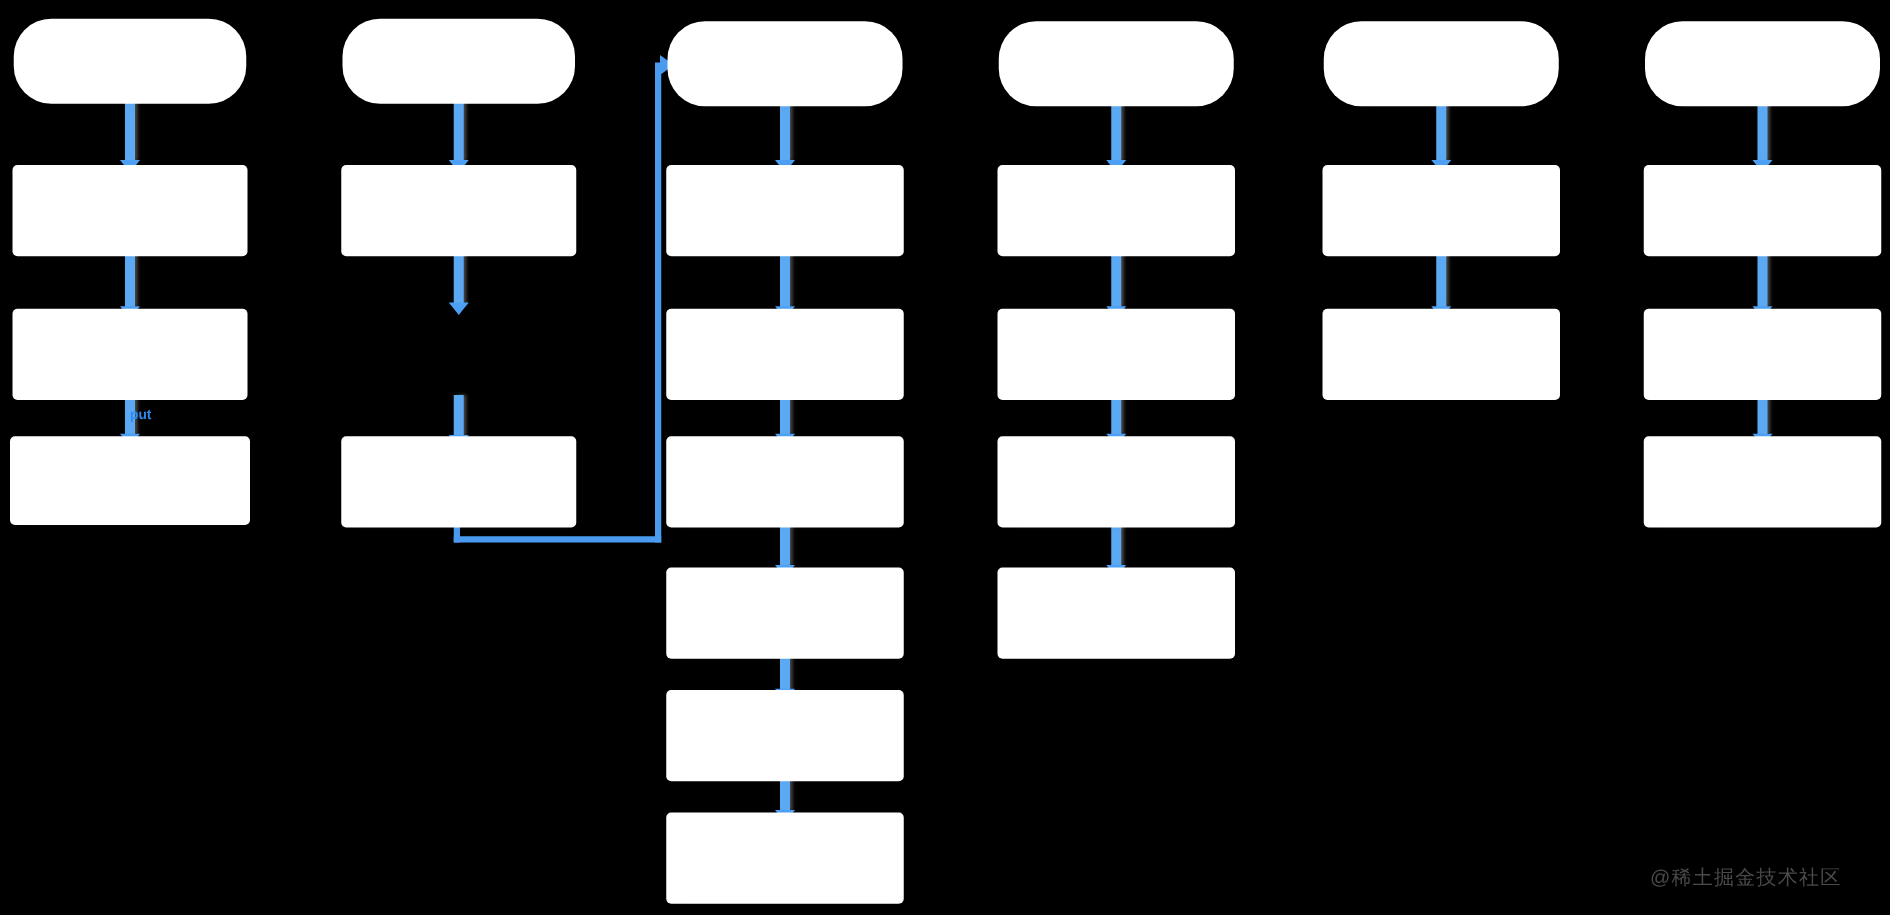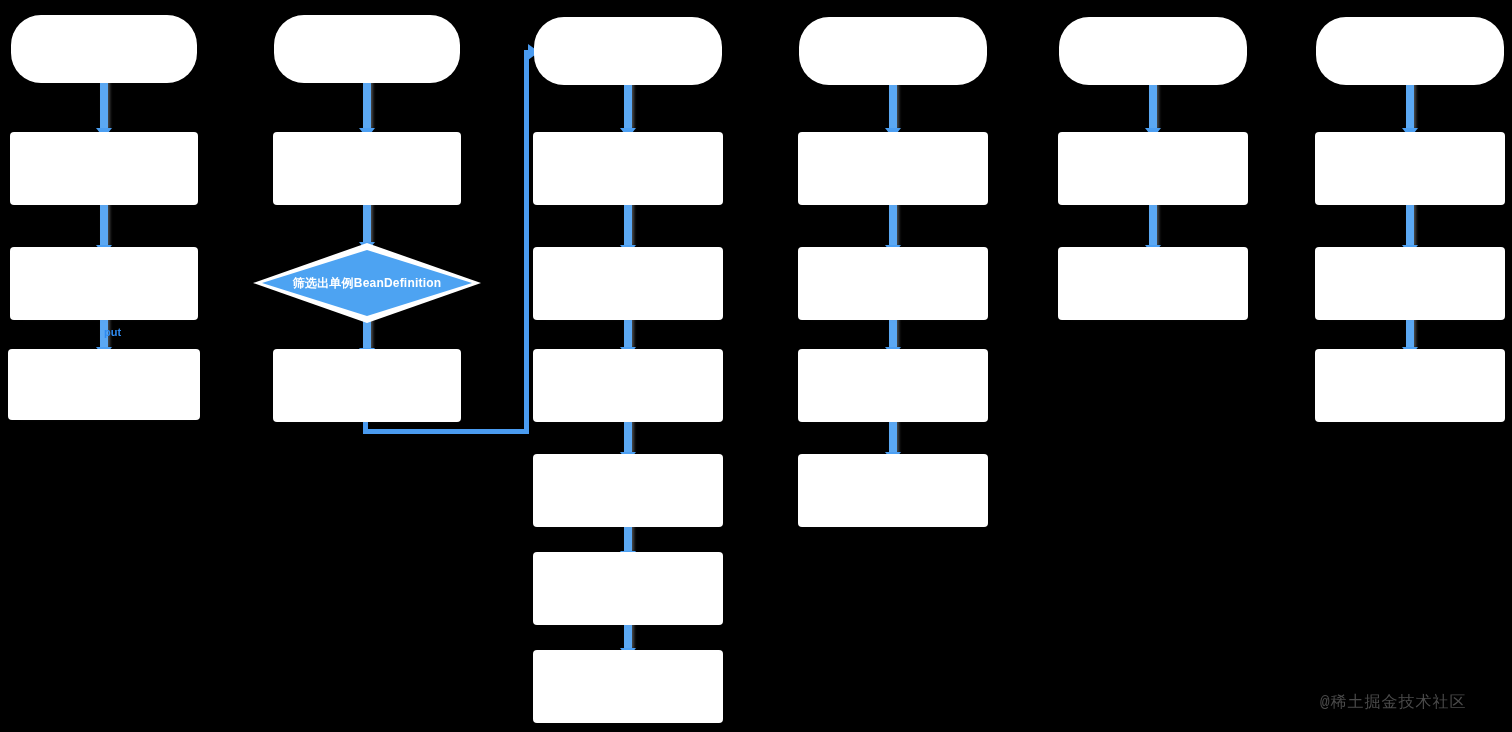--- a/index.html
+++ b/index.html
@@ -178,25 +178,20 @@
 
   <div class="node node-process" style="left:283px; top:140px; width:168px; height:57px;">
     <span class="halo"></span>
     <span class="label">遍历beanDefinitionMap</span>
   </div>
   <div class="arrow" style="left:359px; top:197px; width:16px; height:55px;">
     <span class="shaft"></span>
     <span class="head"></span>
   </div>
 
-  <div class="node node-decision" style="left:262px; top:250px; width:210px; height:66px; font-size:12px;">
-    <span class="halo"></span>
-    <span class="dia"></span>
-    <span class="label">筛选出单例BeanDefinition</span>
-  </div>
   <div class="arrow" style="left:359px; top:316px; width:16px; height:42px;">
     <span class="shaft"></span>
     <span class="head"></span>
   </div>
 
   <div class="node node-process" style="left:283px; top:357px; width:168px; height:57px;">
     <span class="halo"></span>
     <span class="label">遍历单例BeanDefinition</span>
   </div>
 
@@ -355,15 +350,15 @@
   <div class="arrow" style="left:1402px; top:312px; width:16px; height:45px;">
     <span class="shaft"></span>
     <span class="head"></span>
   </div>
 
   <div class="node node-process" style="left:1325px; top:357px; width:170px; height:57px;">
     <span class="halo"></span>
     <span class="label">初始化后</span>
   </div>
 
-  <div class="watermark" style="left:1320px; top:692px;font-family:Liberation Mono, monospace;">@稀土掘金技术社区</div>
+  <div class="watermark" style="left:1320px; top:692px;">@稀土掘金技术社区</div>
 
 </div>
 
 </body></html>

